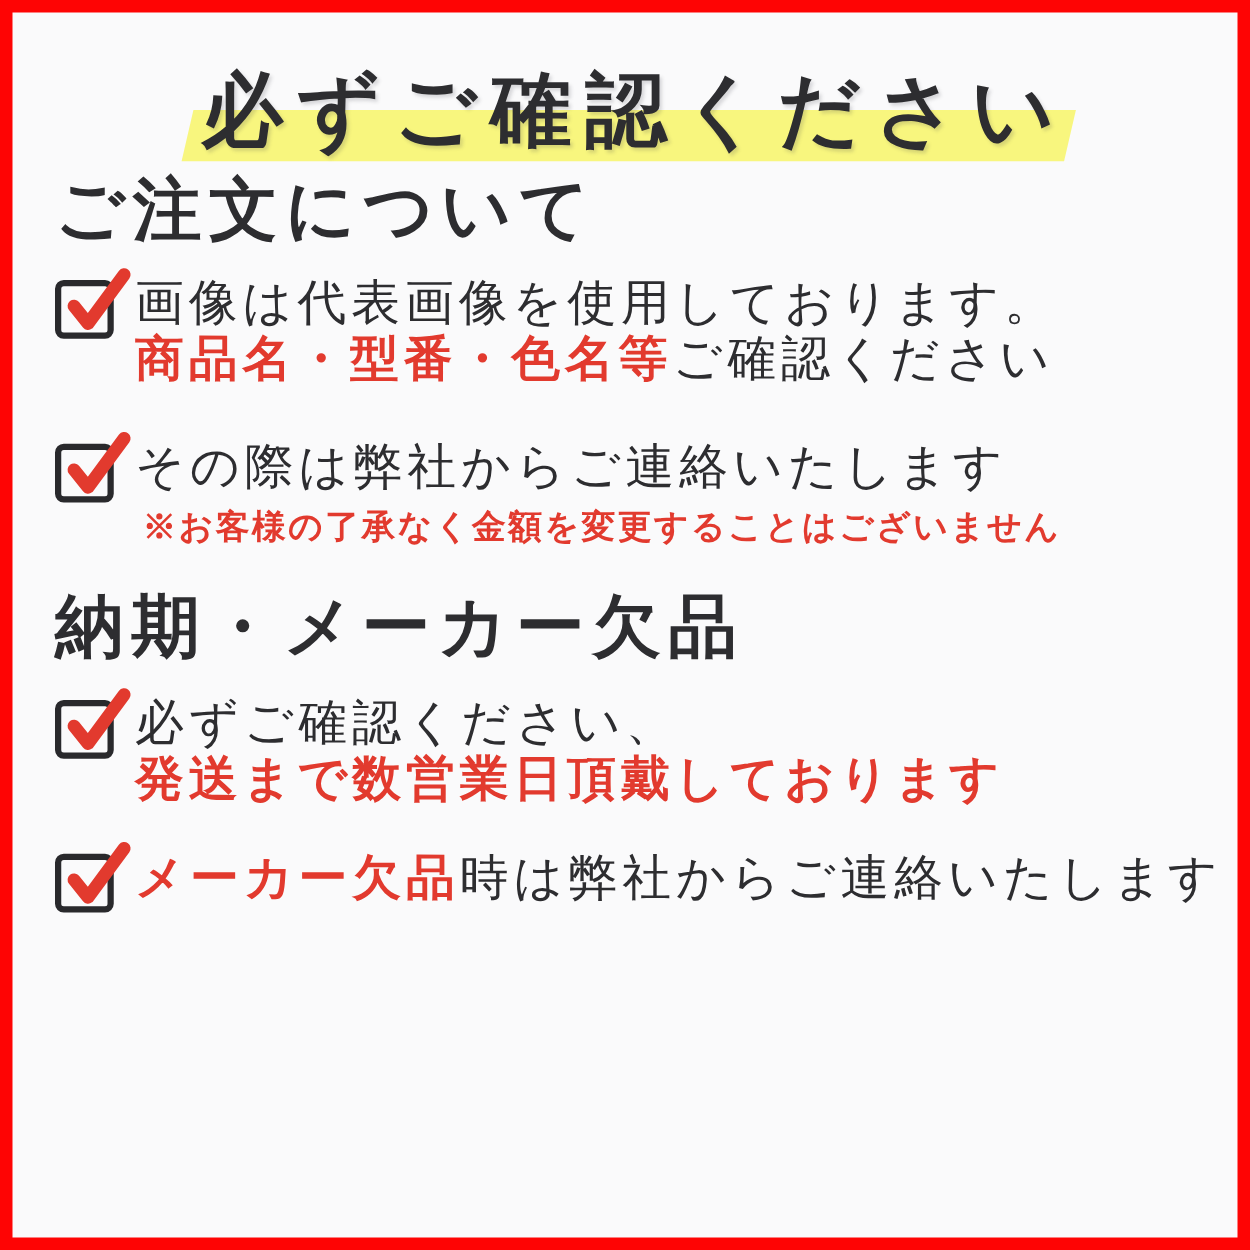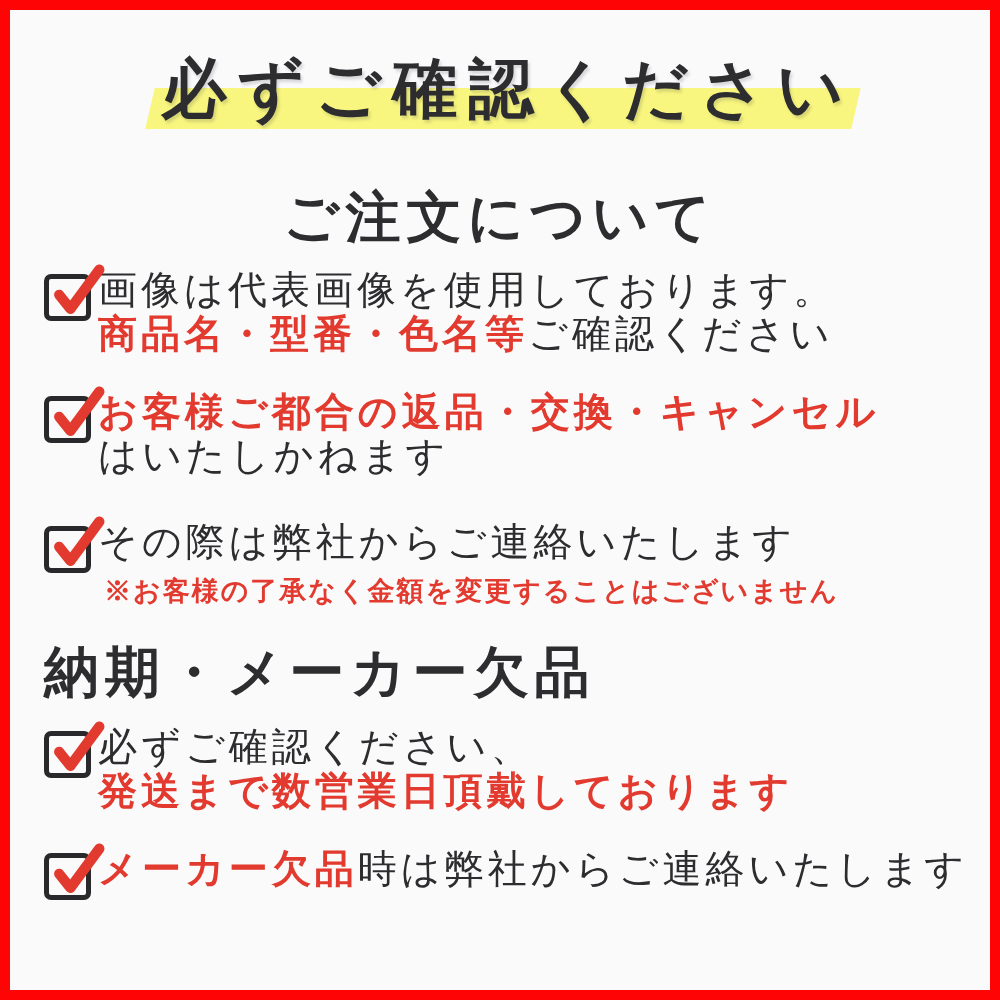--- a/index.html
+++ b/index.html
@@ -46,21 +46,21 @@
   .content{padding:0 44px;}
   .section-heading{
     margin:0;
     font-size:55px;
     font-weight:700;
     letter-spacing:6px;
     line-height:1.07;
     white-space:nowrap;
     color:#2d2d30;
   }
-  .heading-orders{margin-top:50px;text-align:center;}
+  .heading-orders{}
   .heading-stock{margin-top:34px;}
   
   .item{
     display:flex;
     align-items:flex-start;
   }
   .item-1{margin-top:24px;}
   .item-2{margin-top:34px;}
   .item-3{margin-top:42px;}
   .item-4{margin-top:26px;}
@@ -74,26 +74,25 @@
     margin-top:3px;
     background:#fafafb;
   }
   .checkbox svg{
     position:absolute;
     left:-1px;top:-14px;
     width:56px;height:56px;
     overflow:visible;
   }
   .item-text{
-    margin-left:7px;
+    margin-left:17px;
     font-size:39px;
     letter-spacing:4px;
     line-height:44px;
     white-space:nowrap;
-    font-family:Liberation Mono, monospace;
   }
   .red{color:#e23a2e;font-weight:700;}
   .note{
     margin-top:10px;
     padding-left:6px;
     font-size:27px;
     letter-spacing:2px;
     line-height:32px;
     color:#e23a2e;
     font-weight:700;
@@ -124,35 +123,20 @@
       <div class="item-text">
         <div class="line">
           <span>画像は代表画像を使用しております。</span>
         </div>
         <div class="line">
           <span class="red">商品名・型番・色名等</span><span>ご確認ください</span>
         </div>
       </div>
     </div>
 
-    <div class="item item-2">
-      <span class="checkbox">
-        <svg viewBox="0 0 60 60">
-          <path d="M12 32 L24 47 L55 5" fill="none" stroke="#e23a2e" stroke-width="11" stroke-linecap="round" stroke-linejoin="round"></path>
-        </svg>
-      </span>
-      <div class="item-text">
-        <div class="line">
-          <span class="red">お客様ご都合の返品・交換・キャンセル</span>
-        </div>
-        <div class="line">
-          <span>はいたしかねます</span>
-        </div>
-      </div>
-    </div>
 
     <div class="item item-3">
       <span class="checkbox">
         <svg viewBox="0 0 60 60">
           <path d="M12 32 L24 47 L55 5" fill="none" stroke="#e23a2e" stroke-width="11" stroke-linecap="round" stroke-linejoin="round"></path>
         </svg>
       </span>
       <div class="item-text">
         <div class="line">
           <span>その際は弊社からご連絡いたします</span>

